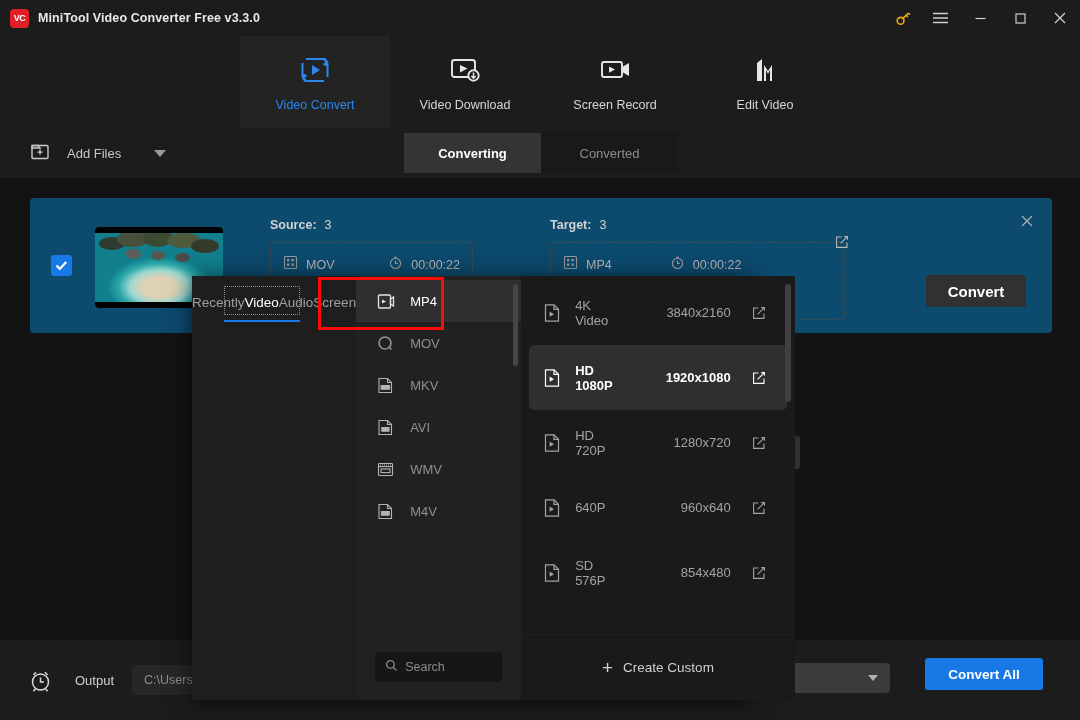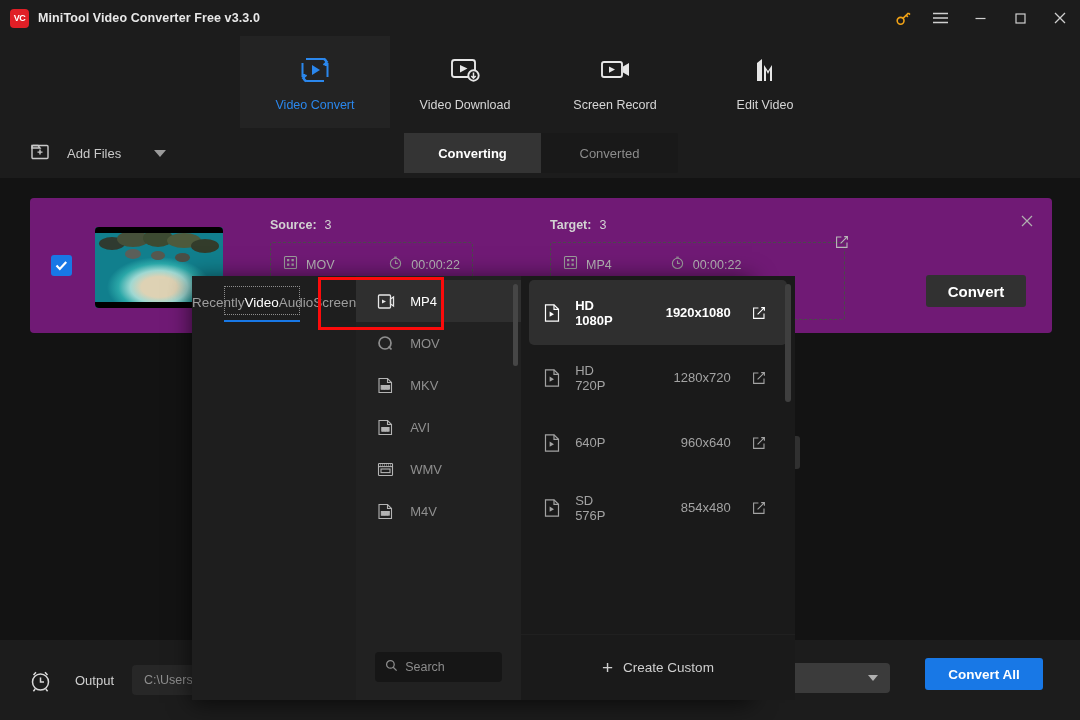--- a/index.html
+++ b/index.html
@@ -97,21 +97,21 @@
   .body-area {
     position: absolute; top: 178px; left: 0;
     width: 1080px; height: 462px;
     background: #131313;
   }
 
   
   .filecard {
     position: absolute; left: 30px; top: 20px;
     width: 1022px; height: 135px;
-    background: #701a75; border-radius: 4px;
+    background: #0c4a6e; border-radius: 4px;
   }
   .chk {
     position: absolute; left: 21px; top: 57px;
     width: 21px; height: 21px; border-radius: 3px;
     background: #1878e6; display: flex; align-items: center; justify-content: center;
   }
   .thumb {
     position: absolute; left: 95px; top: 227px;
     width: 128px; height: 81px;
     border-radius: 4px; overflow: hidden; background: #000;
@@ -600,20 +600,37 @@
               </svg>
             </span>
             <span>Search</span>
           </div>
         </div>
       </div>
 
       <div class="fmtright">
         <div class="reslist">
 
+          <div class="resrow">
+            <span class="ric">
+              <svg width="18" height="20" viewBox="0 0 18 20" fill="none" stroke="#a3a3a3" stroke-width="1.2">
+                <path d="M2.5 1.8 H11 L15.5 6.3 V18.2 H2.5 Z"></path>
+                <path d="M11 1.8 V6.3 H15.5"></path>
+                <path d="M6.6 8.6 L11 11.2 L6.6 13.8 Z" fill="#a3a3a3" stroke="none"></path>
+              </svg>
+            </span>
+            <span class="rname">4K Video</span>
+            <span class="rdim">3840x2160</span>
+            <span class="redit">
+              <svg width="14" height="14" viewBox="0 0 14 14" fill="none" stroke="#a3a3a3" stroke-width="1.1">
+                <path d="M12 7.6 V12.4 H1.6 V2 H6.4"></path>
+                <path d="M5.6 8.4 L12.4 1.6 M9.2 1.6 H12.4 V4.8"></path>
+              </svg>
+            </span>
+          </div>
 
           <div class="resrow active">
             <span class="ric">
               <svg width="18" height="20" viewBox="0 0 18 20" fill="none" stroke="#ffffff" stroke-width="1.2">
                 <path d="M2.5 1.8 H11 L15.5 6.3 V18.2 H2.5 Z"></path>
                 <path d="M11 1.8 V6.3 H15.5"></path>
                 <path d="M6.6 8.6 L11 11.2 L6.6 13.8 Z" fill="#ffffff" stroke="none"></path>
               </svg>
             </span>
             <span class="rname">HD 1080P</span>

